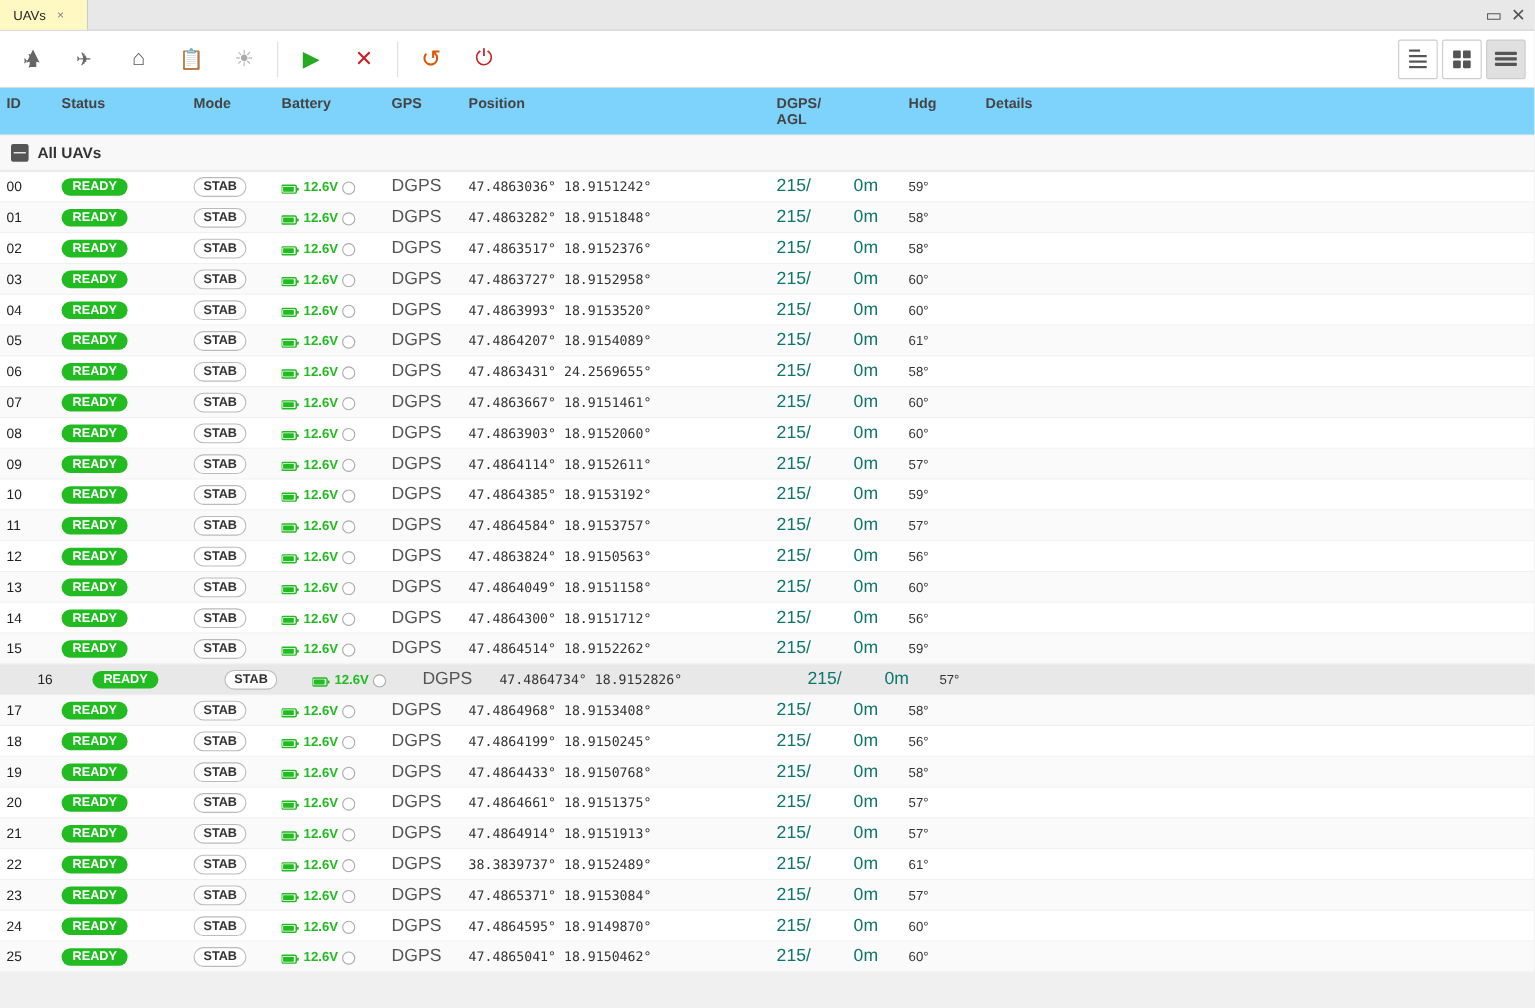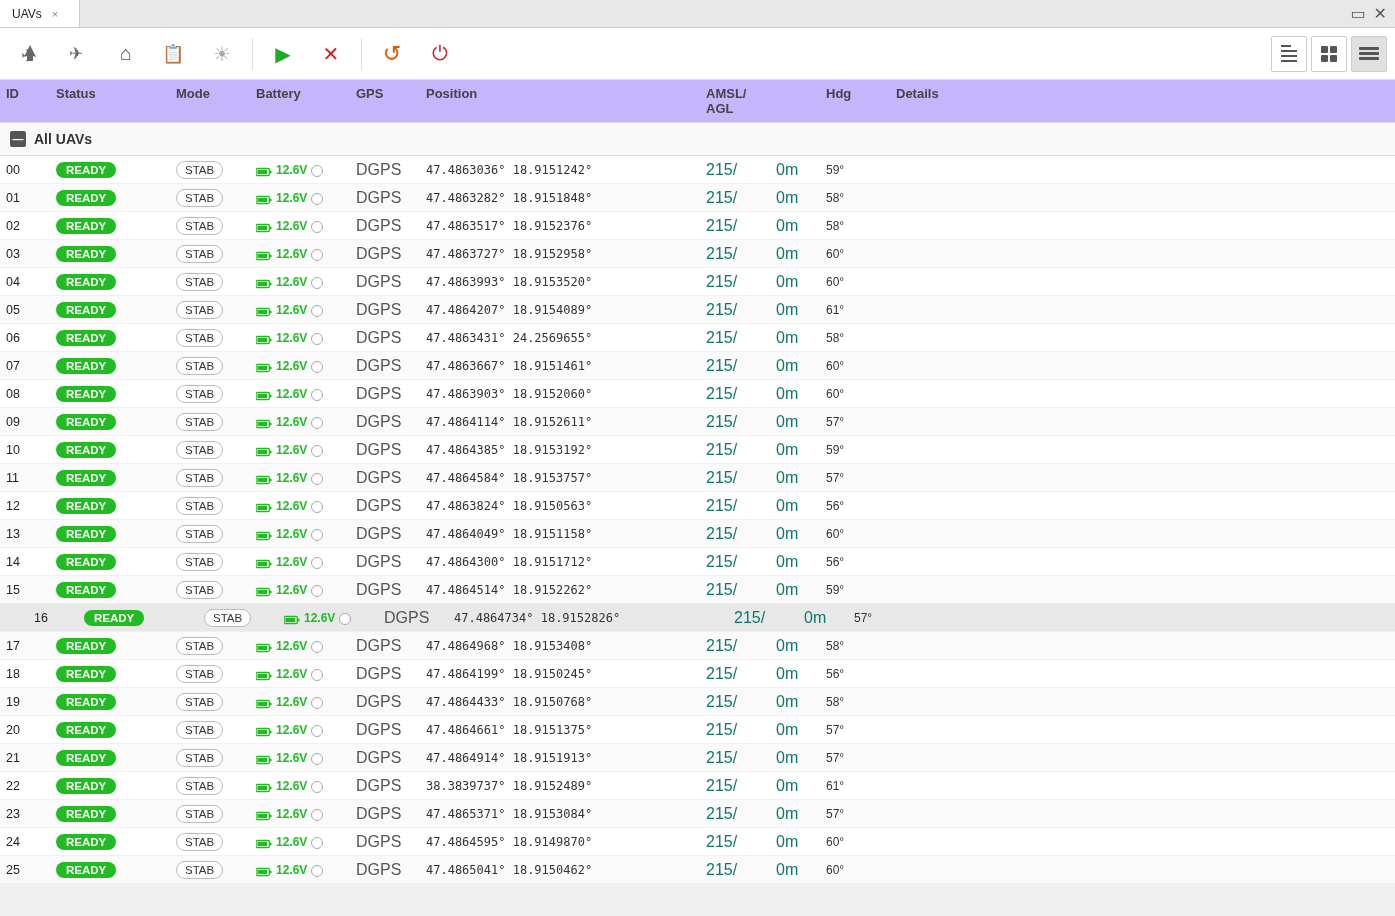--- a/index.html
+++ b/index.html
@@ -4,21 +4,21 @@
   <style>
     * { margin: 0; padding: 0; box-sizing: border-box; }
     body { font-family: 'Segoe UI', Arial, sans-serif; font-size: 13px; background: #f0f0f0; color: #222; width: 1395px; height: 916px; overflow: hidden; }
 
     
     .tab-bar {
       display: flex; align-items: center; background: #e8e8e8; border-bottom: 1px solid #ccc; height: 28px;
     }
     .tab {
       display: flex; align-items: center; gap: 6px; padding: 0 12px; height: 100%;
-      background: #ffffff; border-right: 1px solid #ccc; font-size: 12px; cursor: pointer; min-width: 80px;
+      background: #fef9c3; border-right: 1px solid #ccc; font-size: 12px; cursor: pointer; min-width: 80px;
     }
     .tab-close {
       cursor: pointer; color: #888; font-size: 11px; margin-left: 4px;
     }
     .tab-spacer { flex: 1; }
     .window-controls { display: flex; align-items: center; gap: 8px; padding: 0 8px; }
     .win-btn { font-size: 16px; color: #555; cursor: pointer; background: none; border: none; }
 
     
     .toolbar {
@@ -28,21 +28,21 @@
       width: 44px; height: 44px; display: flex; align-items: center; justify-content: center;
       border: none; background: none; cursor: pointer; border-radius: 4px; font-size: 20px; color: #555;
     }
     .tool-separator { width: 1px; height: 32px; background: #ddd; margin: 0 4px; }
     .toolbar-right { margin-left: auto; display: flex; gap: 4px; }
 
     
     .col-headers {
       display: grid;
       grid-template-columns: 50px 120px 80px 100px 70px 280px 70px 50px 70px 1fr;
-      background: #c4b5fd; border-bottom: 1px solid #ddd;
+      background: #7dd3fc; border-bottom: 1px solid #ddd;
       padding: 6px 0; font-weight: 600; color: #444; font-size: 13px;
     }
     .col-headers > div { padding: 0 6px; }
 
     
     .group-header {
       display: flex; align-items: center; gap: 8px; padding: 8px 10px; background: #f8f8f8;
       border-bottom: 1px solid #ddd; font-weight: 600; font-size: 14px; color: #333;
     }
     .group-toggle {
@@ -61,21 +61,21 @@
     .uav-row:nth-child(even) { background: #fafafa; }
     .uav-row.selected { background: #e8e8e8 !important; padding-left: 28px; }
     .uav-row > div { padding: 0 6px; font-size: 12.5px; }
 
     .badge-ready {
       background: #22bb22; color: #fff; border-radius: 12px; padding: 2px 10px;
       font-size: 11.5px; font-weight: 600; text-align: right; display: inline-block;
     }
     .badge-stab {
       background: #fff; color: #333; border: 1.5px solid #bbb; border-radius: 12px;
-      padding: 2px 8px; font-size: 11.5px; font-weight: 400; display: inline-block;
+      padding: 2px 8px; font-size: 11.5px; font-weight: 700; display: inline-block;
     }
     .battery-cell {
       display: flex; align-items: flex-end; gap: 4px;
     }
     .battery-svg { width: 16px; height: 10px; }
     .volt-text { color: #22bb22; font-weight: 600; font-size: 12px; }
     .gps-circle {
       width: 12px; height: 12px; border-radius: 50%; border: 1.5px solid #aaa; background: #fff; display: inline-block;
     }
     .gps-text { color: #555; font-size: 16px; }
@@ -195,21 +195,21 @@
   </div>
 </div>
 
 <div class="col-headers">
   <div>ID</div>
   <div>Status</div>
   <div>Mode</div>
   <div>Battery</div>
   <div>GPS</div>
   <div>Position</div>
-  <div>AMSL/ AGL</div>
+  <div>DGPS/ AGL</div>
   <div></div>
   <div>Hdg</div>
   <div>Details</div>
 </div>
 
 <div class="group-header">
   <div class="group-toggle">—</div>
   <span>All UAVs</span>
 </div>
 

